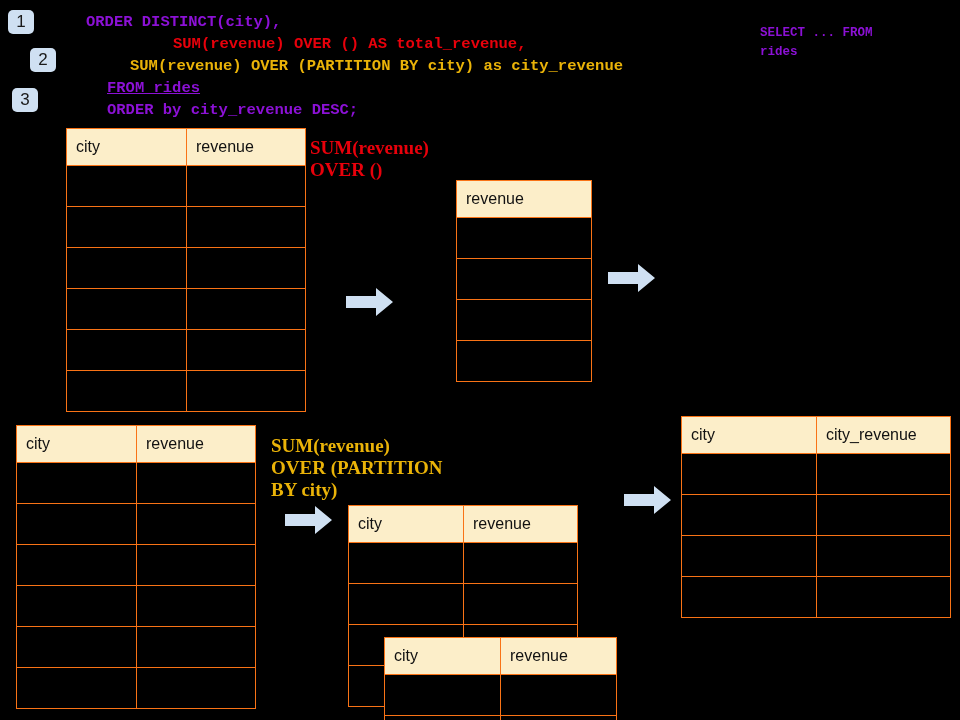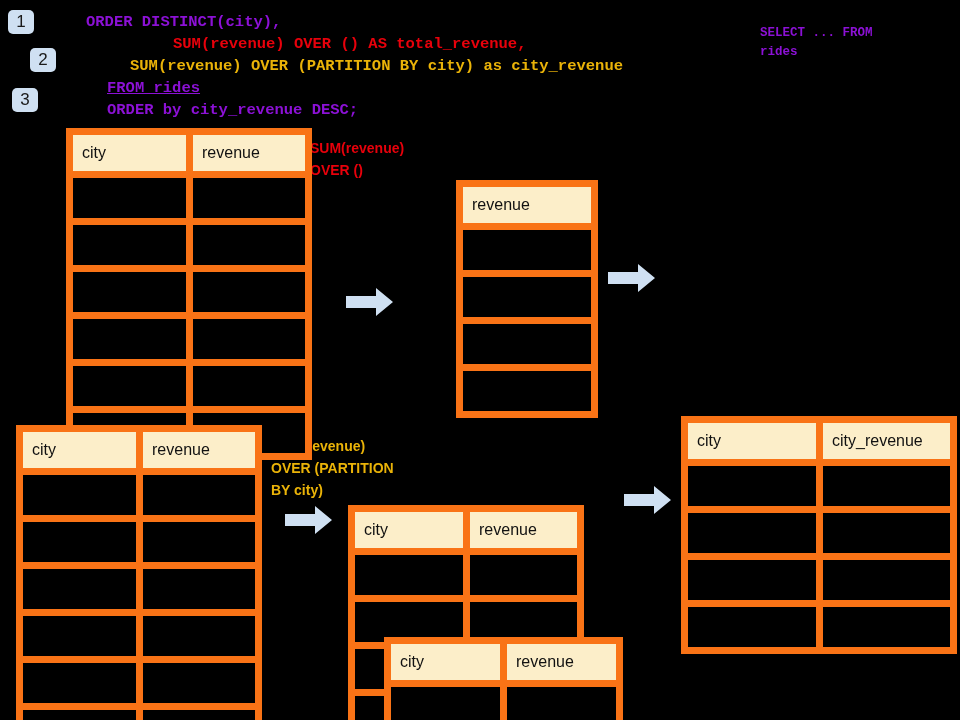--- a/index.html
+++ b/index.html
@@ -50,36 +50,36 @@
     font-size: 12.5px;
     font-weight: bold;
     line-height: 19px;
     white-space: pre;
     color: #8c11d6;
   }
 
   
   .anno {
     position: absolute;
-    font-family: Liberation Sans, sans-serif;
-    font-size: 14px;
+    font-family: Liberation Serif, serif;
+    font-size: 19px;
     font-weight: bold;
     line-height: 22px;
     white-space: pre;
   }
 
   
   .tbl {
     position: absolute;
     border-collapse: collapse;
     background: #000000;
     table-layout: fixed;
   }
   .tbl td, .tbl th {
-    border: 7px solid #f97316;
+    border: 1px solid #f97316;
     padding: 0;
     margin: 0;
   }
   .tbl th {
     background: #fceec9;
     color: #111111;
     font-family: "Liberation Sans", sans-serif;
     font-size: 16px;
     font-weight: normal;
     text-align: left;

